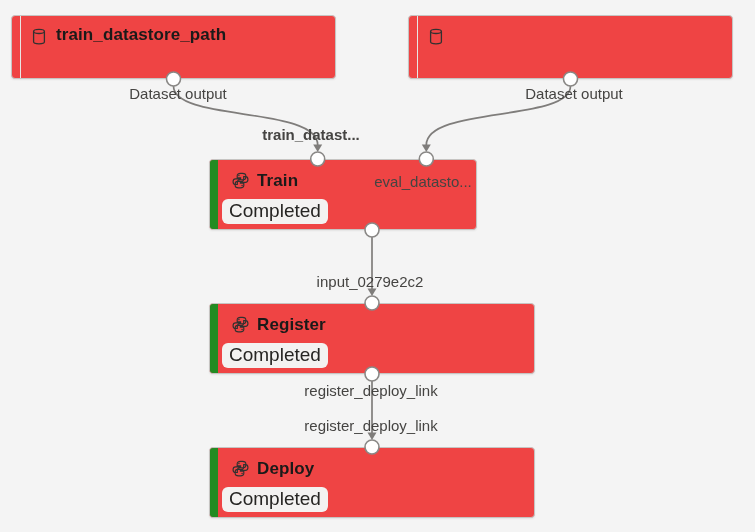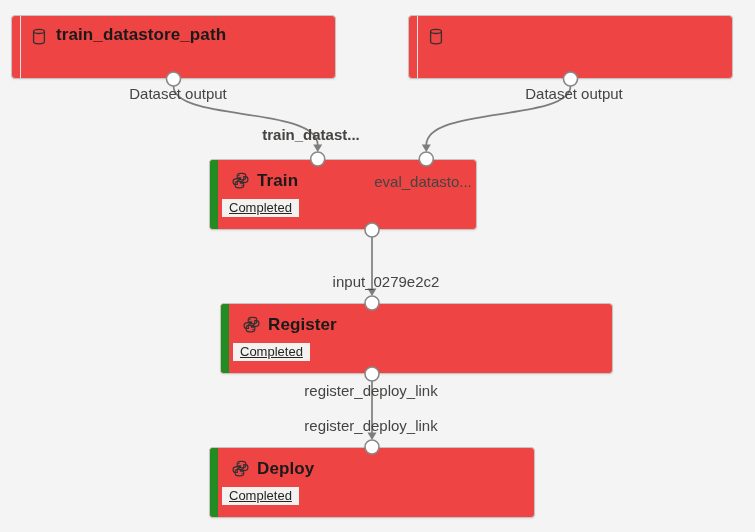--- a/index.html
+++ b/index.html
@@ -25,21 +25,21 @@
     background:#ef4444;
     border:1px solid var(--node-border);
     border-radius:4px;
     box-shadow:0 1px 2px rgba(0,0,0,.07);
     box-sizing:border-box;
     z-index:2;
   }
   .node-ds1{left:11px;top:15px;width:325px;height:64px;}
   .node-ds2{left:408px;top:15px;width:325px;height:64px;}
   .node-train{left:209px;top:159px;width:268px;height:71px;}
-  .node-register{left:220px;top:303px;width:393px;height:71px;}
+  .node-register{left:209px;top:303px;width:326px;height:71px;}
   .node-deploy{left:209px;top:447px;width:326px;height:71px;}
 
   .ds-strip{
     position:absolute;left:0;top:0;bottom:0;width:8px;
     border-right:1px solid #e8e6e4;
     border-radius:3px 0 0 3px;
   }
   .status-bar{
     position:absolute;left:0;top:0;bottom:0;width:8px;
     background:var(--status-bar-green);
@@ -53,43 +53,42 @@
     font-size:17px;font-weight:bold;
     color:var(--title-text);
     letter-spacing:.1px;
     white-space:nowrap;
   }
   .ds-title{left:44px;top:9px;}
   .job-title{left:47px;top:11px;}
   .status-badge{
     position:absolute;left:12px;top:39px;
     background:var(--badge-bg);
-    border-radius:0;
+    border-radius:6px;
     padding:1px 7px 2px 7px;
-    font-size:13px;
+    font-size:19px;
     color:#262523;
     white-space:nowrap;
-    text-decoration:underline;
   }
 
   
   .edge-label{
     position:absolute;
     transform:translateX(-50%);
     font-size:15px;
     color:var(--label-text);
     white-space:nowrap;
     z-index:4;
   }
   #lbl-ds1-out{left:178px;top:85px;}
   #lbl-ds2-out{left:574px;top:85px;}
   #lbl-train-in1{left:311px;top:126px;font-weight:bold;}
   #lbl-train-in2{left:423px;top:126px;margin-top:47px;}
   #lbl-train-out{left:376px;top:237px;}
-  #lbl-register-in{left:386px;top:273px;}
+  #lbl-register-in{left:370px;top:273px;}
   #lbl-register-out{left:371px;top:382px;}
   #lbl-deploy-in{left:371px;top:417px;}
 
   
   #graph-layer{
     position:absolute;left:0;top:0;
     z-index:3;
     pointer-events:none;
   }
   #graph-layer .edge{

